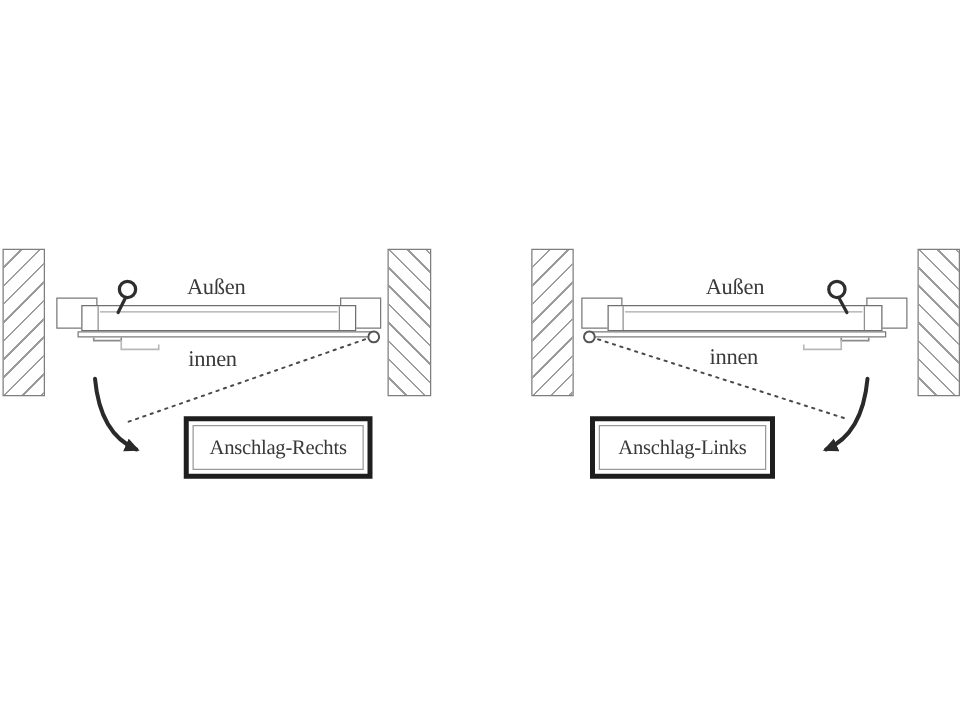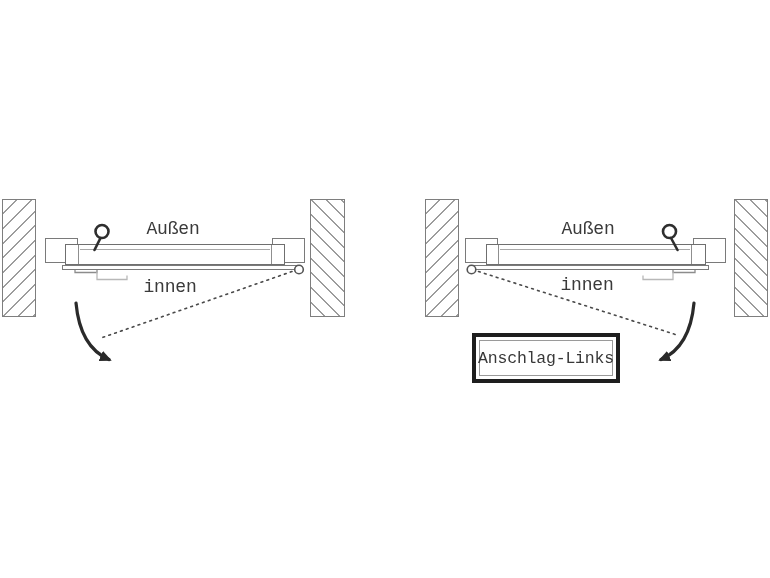--- a/index.html
+++ b/index.html
@@ -1,18 +1,18 @@
 <!DOCTYPE html>
 <html><head>
 <meta charset="utf-8">
 <style>
   html,body{margin:0;padding:0;background:#ffffff;}
   .stage{
     position:relative;width:770px;height:578px;background:#ffffff;overflow:hidden;
-    font-family:Liberation Mono, monospace;
+    font-family:Liberation Serif, serif;
   }
   .fig{position:absolute;inset:0;}
   
   .wall{position:absolute;box-sizing:border-box;border:1.5px solid #7e7e7e;z-index:1;}
   .wall.hatch-ne{background:repeating-linear-gradient(135deg,#ffffff 0 9px,#9c9c9c 9px 10.4px);}
   .wall.hatch-nw{background:repeating-linear-gradient(45deg,#ffffff 0 9px,#9c9c9c 9px 10.4px);}
   
   .jamb{position:absolute;box-sizing:border-box;border:1.5px solid #7a7a7a;background:#ffffff;z-index:2;}
   
   .slab{position:absolute;box-sizing:border-box;border:1.6px solid #6f6f6f;background:#ffffff;z-index:3;}
@@ -69,20 +69,24 @@
       <path d="M75,270 L75,272.5 L97,272.5 L97,270" fill="none" stroke="#8c8c8c" stroke-width="1.3"></path>
       <path d="M97,272 L97,279.5 L127,279.5 L127,275.5" fill="none" stroke="#b8b8b8" stroke-width="1.3"></path>
       <circle cx="299" cy="269.5" r="4.3" fill="#ffffff" stroke="#555555" stroke-width="1.6"></circle>
       <line x1="292" y1="271.5" x2="101" y2="338" stroke="#4a4a4a" stroke-width="1.6" stroke-dasharray="1.8 4.4" stroke-linecap="round"></line>
       <path d="M76,303 Q80,347 109,359.5" fill="none" stroke="#2a2a2a" stroke-width="3.2" stroke-linecap="round" marker-end="url(#ah1)"></path>
     </svg>
 
     <div class="side-label" style="left:113px;top:220px;">Außen</div>
     <div class="side-label" style="left:110px;top:278px;">innen</div>
 
+    <div class="name-box" style="left:147px;top:333px;width:151px;">
+      <div class="inner"></div>
+      <div class="txt">Anschlag-Rechts</div>
+    </div>
   </div>
 
   <div class="fig">
 
     <div class="wall hatch-ne" style="left:425px;top:199px;width:34px;height:118px;"></div>
     <div class="wall hatch-nw" style="left:734px;top:199px;width:34px;height:118px;"></div>
 
     <div class="jamb" style="left:465px;top:238px;width:33px;height:25px;"></div>
     <div class="jamb" style="left:693px;top:238px;width:33px;height:25px;"></div>
 

